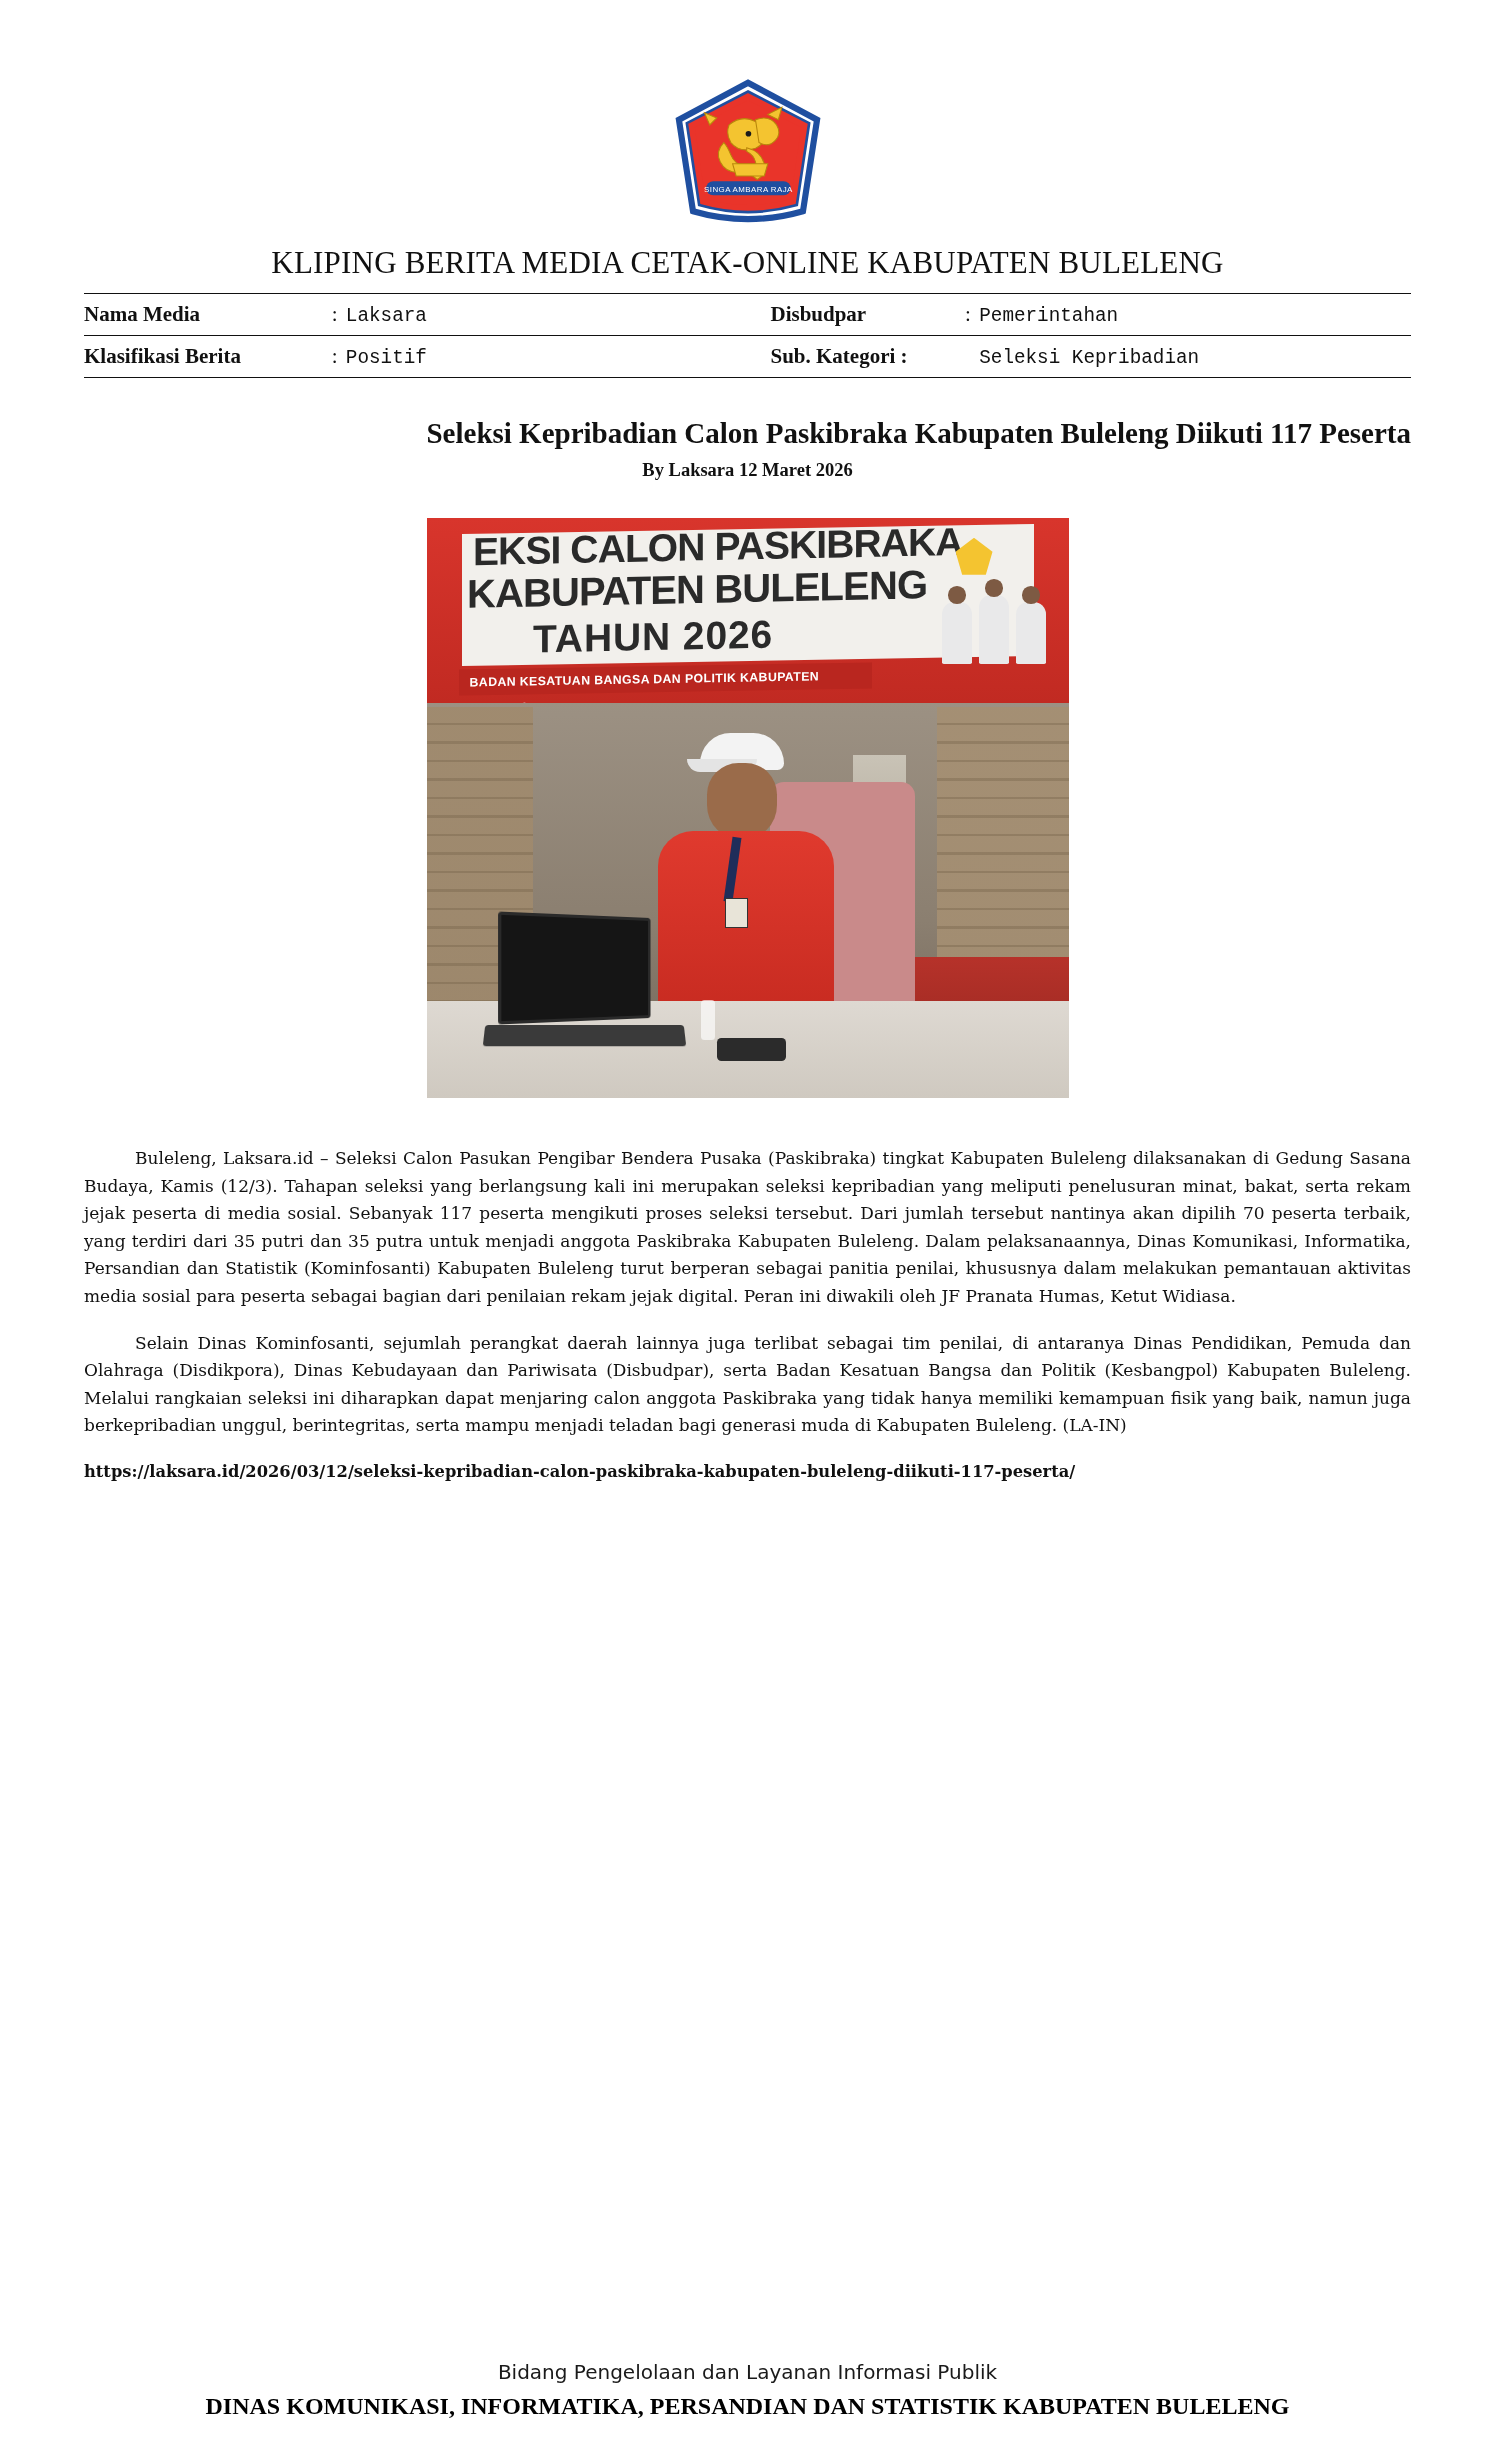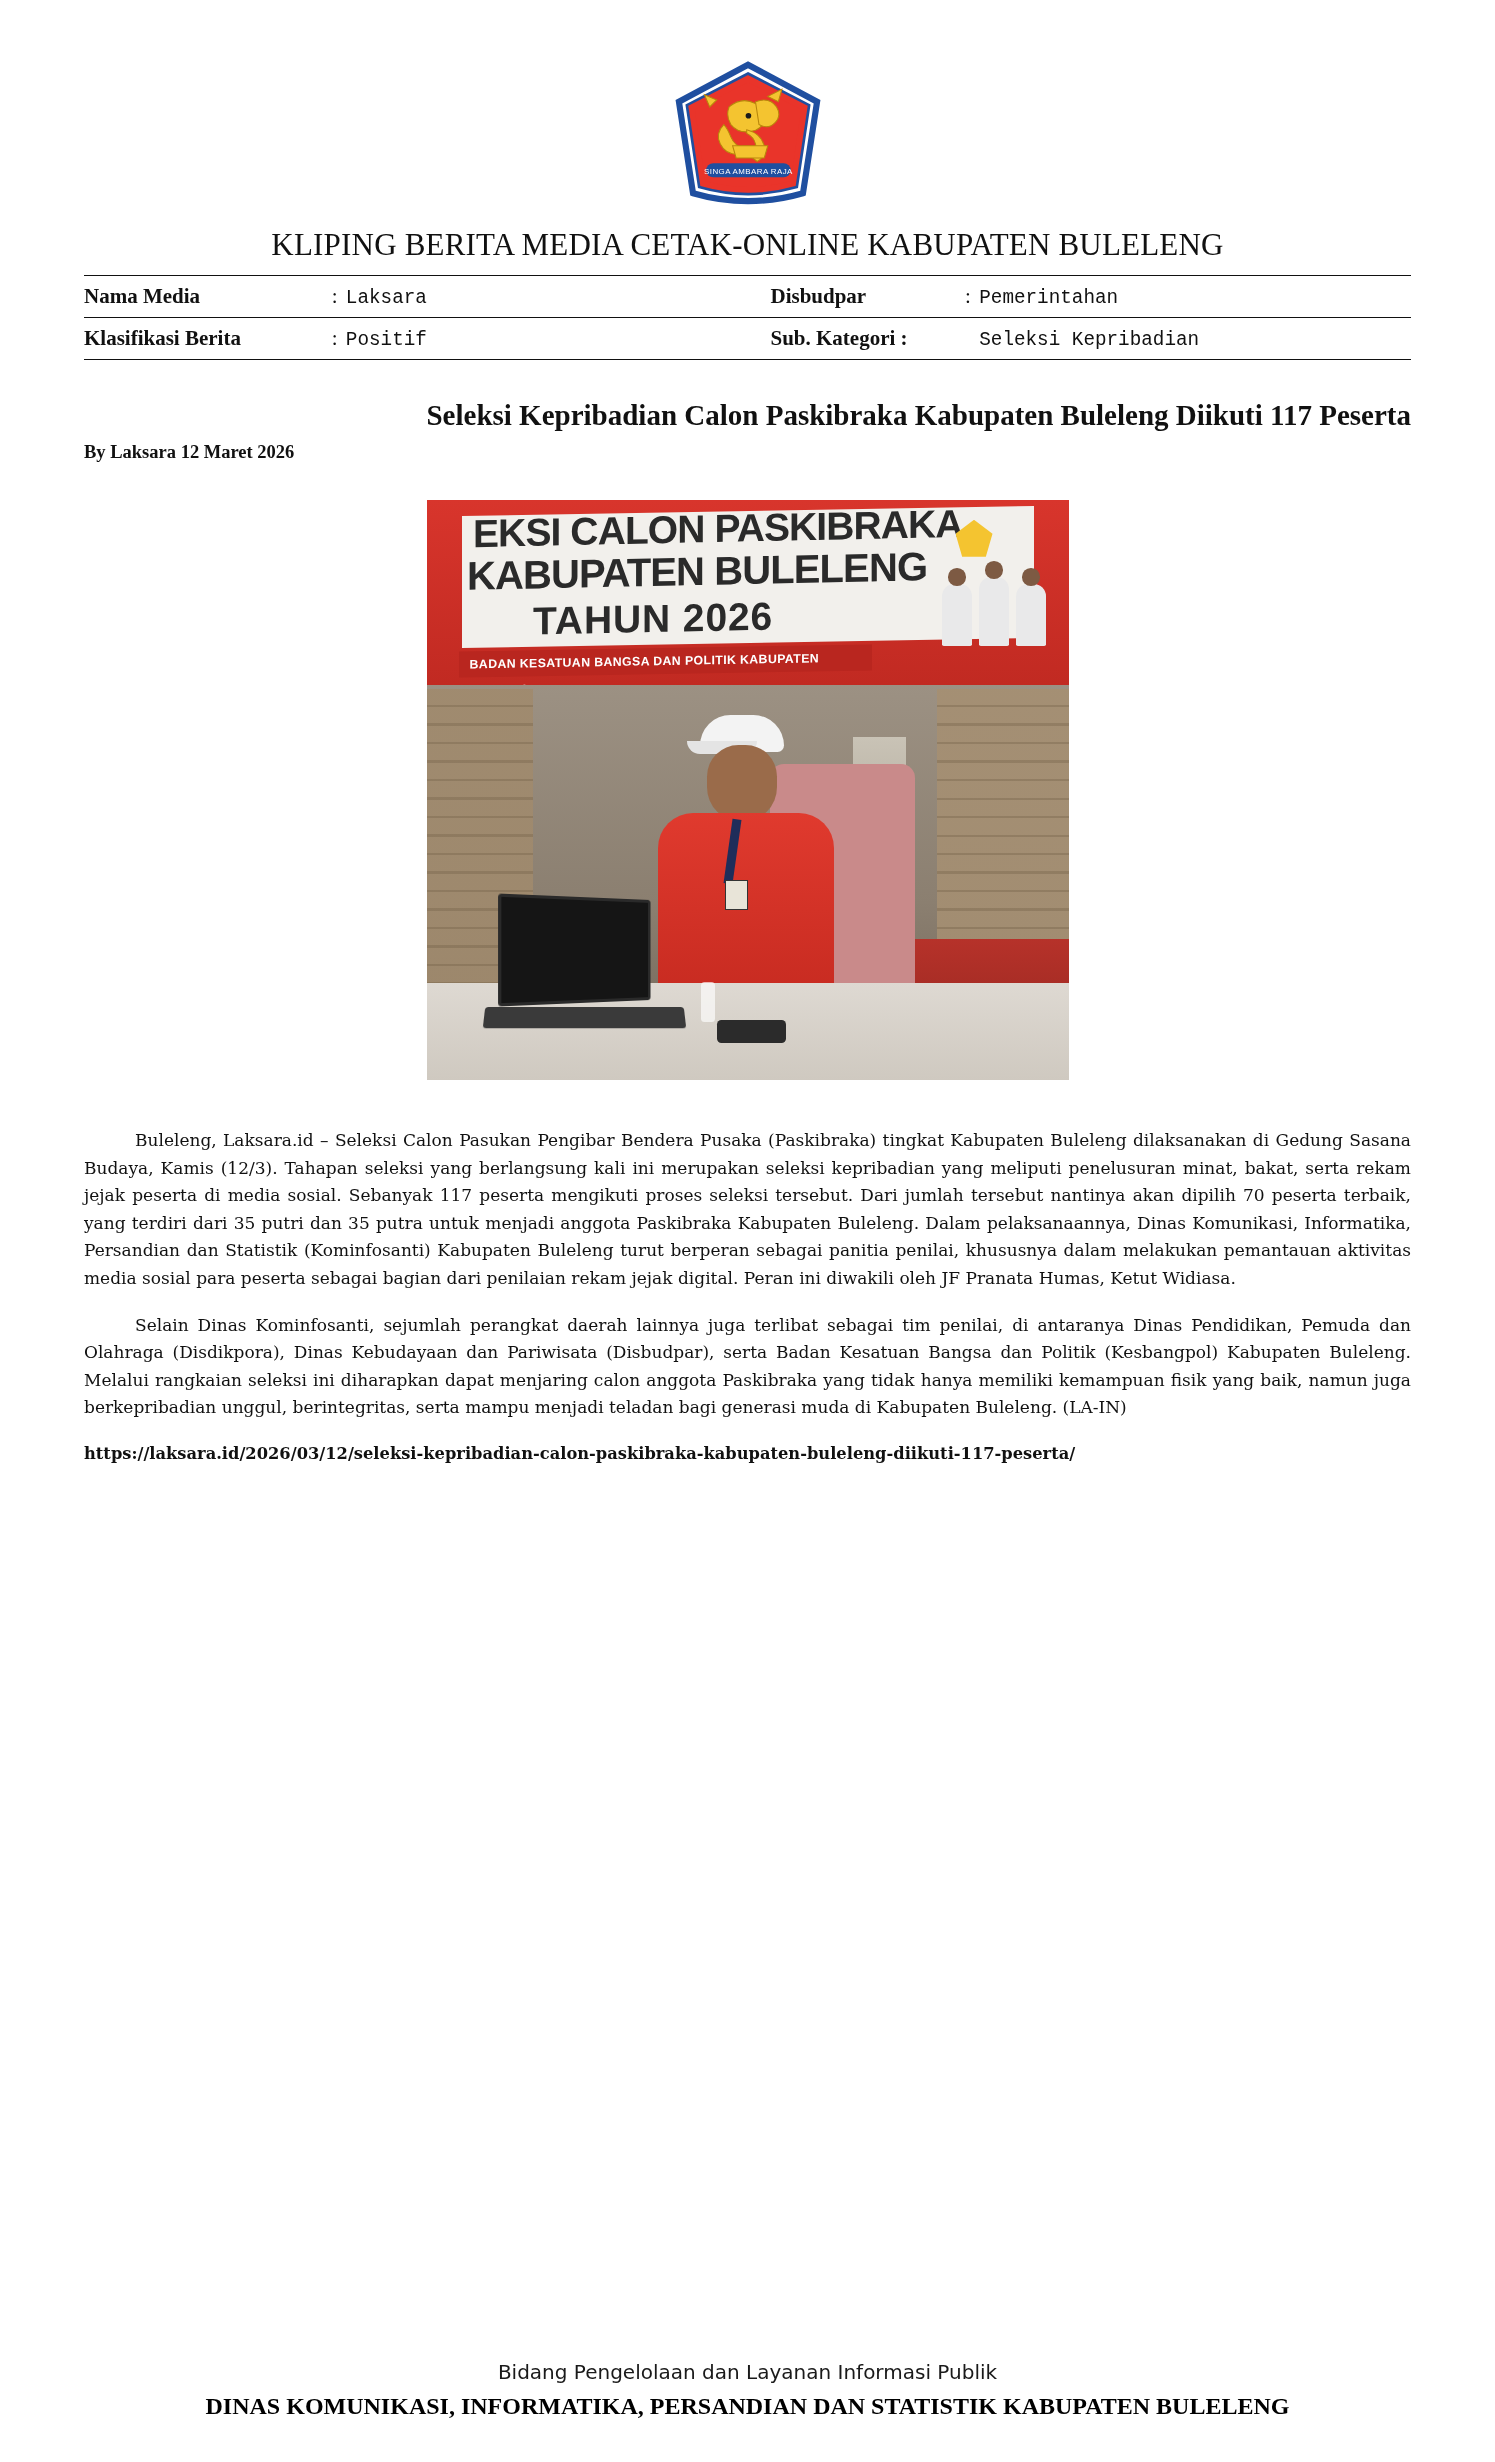--- a/index.html
+++ b/index.html
@@ -11,21 +11,21 @@
   body {
     width: 1495px;
     height: 2462px;
     font-family: "Liberation Serif", serif;
     color: #111111;
     position: relative;
   }
   .page {
     width: 1495px;
     height: 2462px;
-    padding: 35px 84px 0 84px;
+    padding: 53px 84px 0 84px;
     position: relative;
   }
 
   
   .logo-wrap {
     display: flex;
     justify-content: center;
     align-items: center;
     margin-top: 26px;
     margin-bottom: 16px;
@@ -85,21 +85,21 @@
   
   .headline {
     text-align: right;
     font-weight: bold;
     font-size: 29px;
     line-height: 1.25;
     margin-top: 37px;
     font-family: "Liberation Serif", serif;
   }
   .byline {
-    text-align: left;
+    text-align: center;
     font-weight: bold;
     font-size: 18.5px;
     margin-top: 8.8px;
     font-family: "Liberation Serif", serif;
   }
 
   
   .photo-wrap {
     display: flex;
     justify-content: center;

